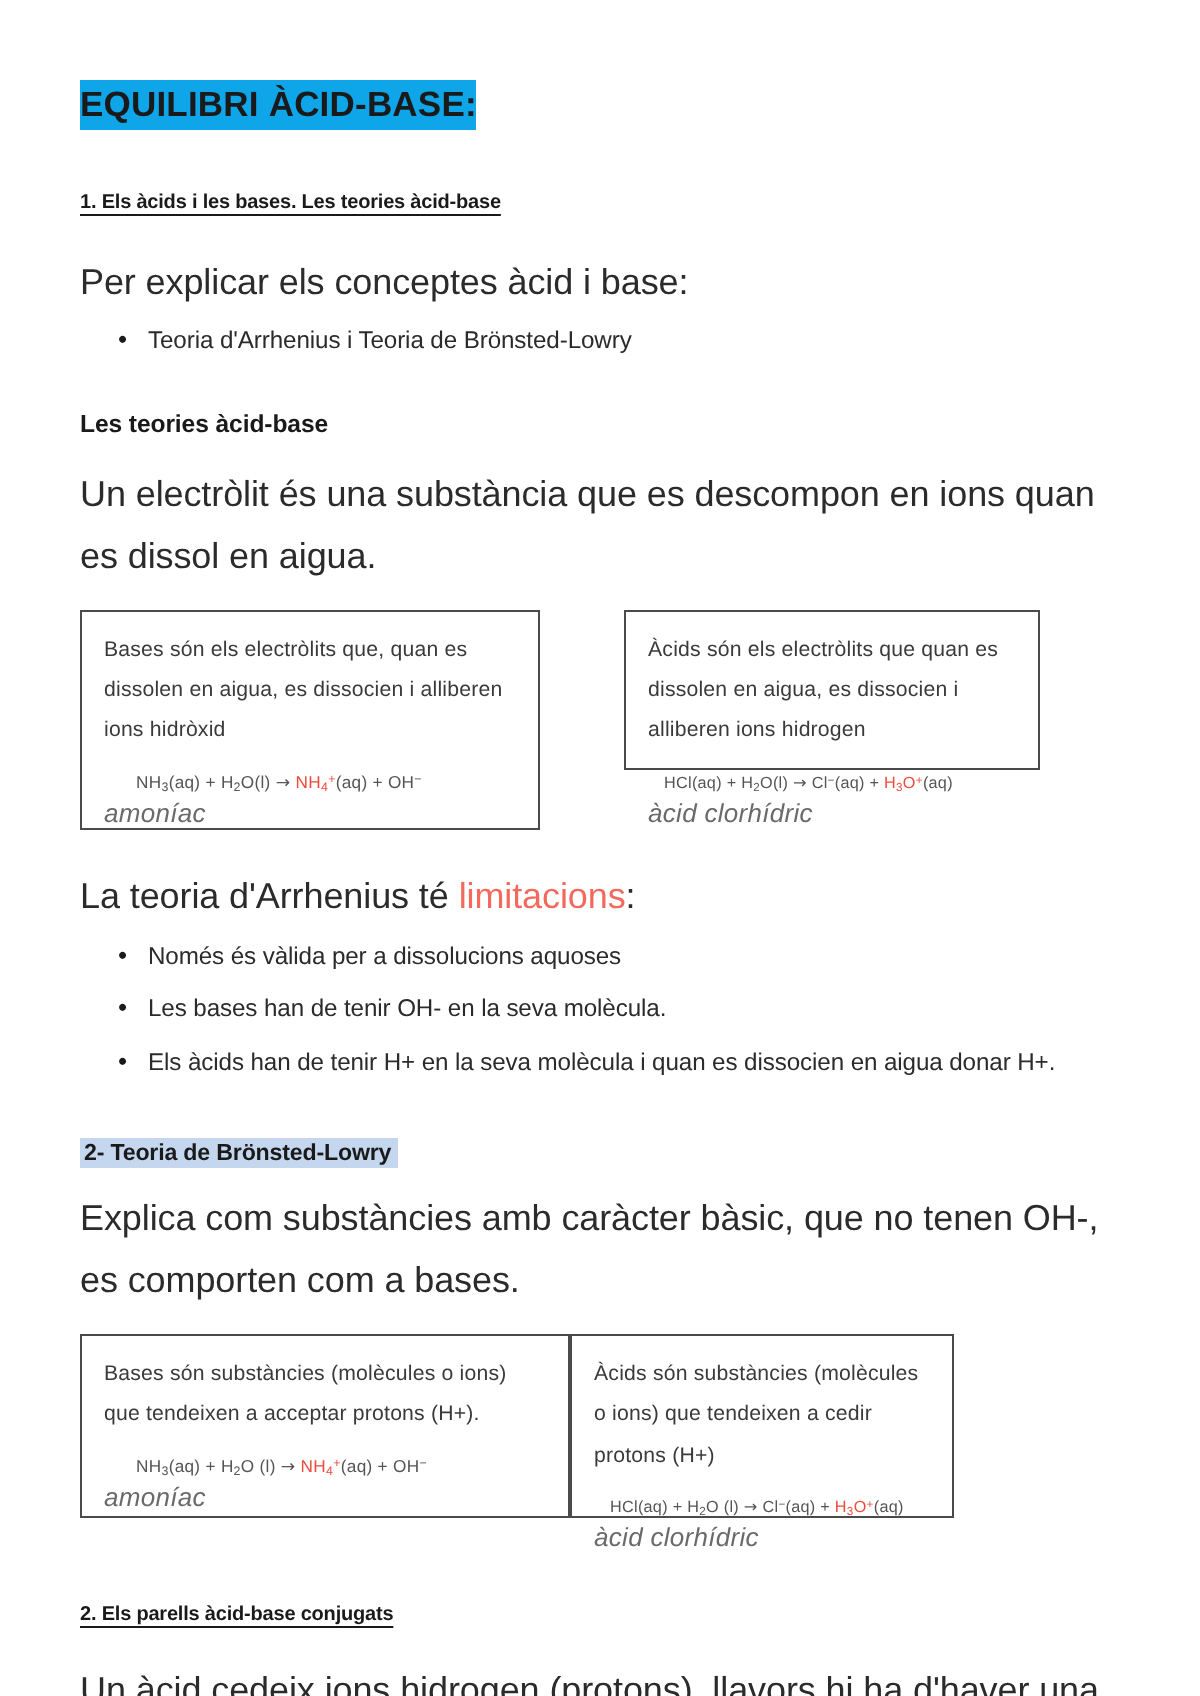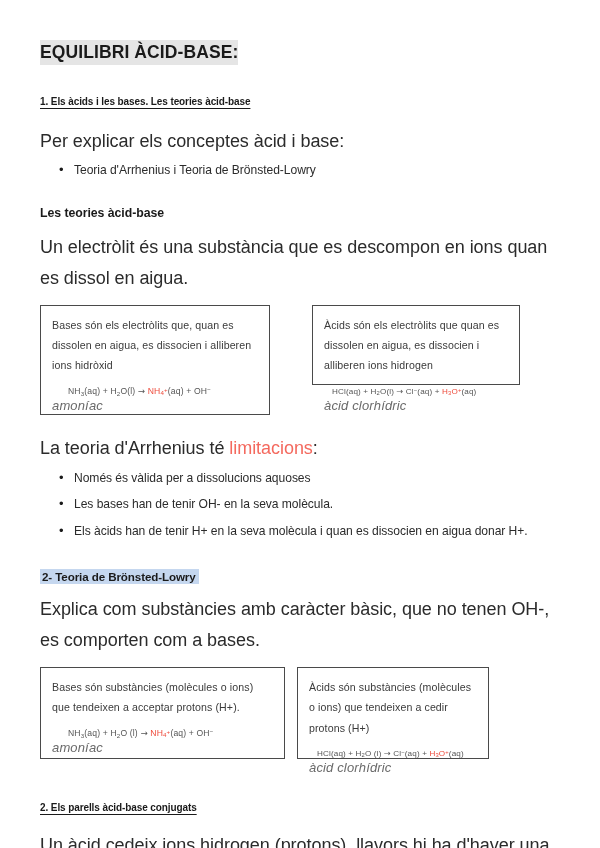--- a/index.html
+++ b/index.html
@@ -21,21 +21,21 @@
 
   
   .doc-title {
     font-size: 17.5px;
     font-weight: bold;
     letter-spacing: 0.1px;
     margin: 0;
     padding: 2px 0 2px 0;
     display: inline-block;
   }
-  .hl-title { background: #e5e5e5; }
+  .hl-title { background: #0ea5e9; }
   .hl-sub   { background: #c5d7ef; }
 
   .section-heading {
     font-size: 10px;
     font-weight: bold;
     text-decoration: underline;
     text-underline-offset: 3px;
     margin: 0;
     letter-spacing: -0.1px;
   }
@@ -182,21 +182,21 @@
   </ul>
 
   <div style="margin-bottom:9px;">
     <span class="tag-head hl-sub">2- Teoria de Brönsted-Lowry</span>
   </div>
 
   <p class="body" style="margin-bottom:11px;">Explica com substàncies amb caràcter bàsic, que no tenen OH-, es comporten com a bases.</p>
 
   <div class="box-row" style="margin-bottom:38px;">
 
-    <div class="defbox" style="width:245px; height:92px; margin-right:12px;">
+    <div class="defbox" style="width:245px; height:92px; margin-right:0;">
       <p class="dtext">Bases són substàncies (molècules o ions) que tendeixen a acceptar protons (H+).</p>
       <p class="eq">
         NH<sub>3</sub>(aq) + H<sub>2</sub>O (l) <span style="font-family:'DejaVu Sans',sans-serif;">→</span>
         <span class="red">NH<sub>4</sub><sup>+</sup></span>(aq) + OH<sup>−</sup>
       </p>
       <p class="eqname">amoníac</p>
     </div>
 
     <div class="defbox" style="width:192px; height:92px;">
       <p class="dtext">Àcids són substàncies (molècules o ions) que tendeixen a cedir protons (H+)</p>

